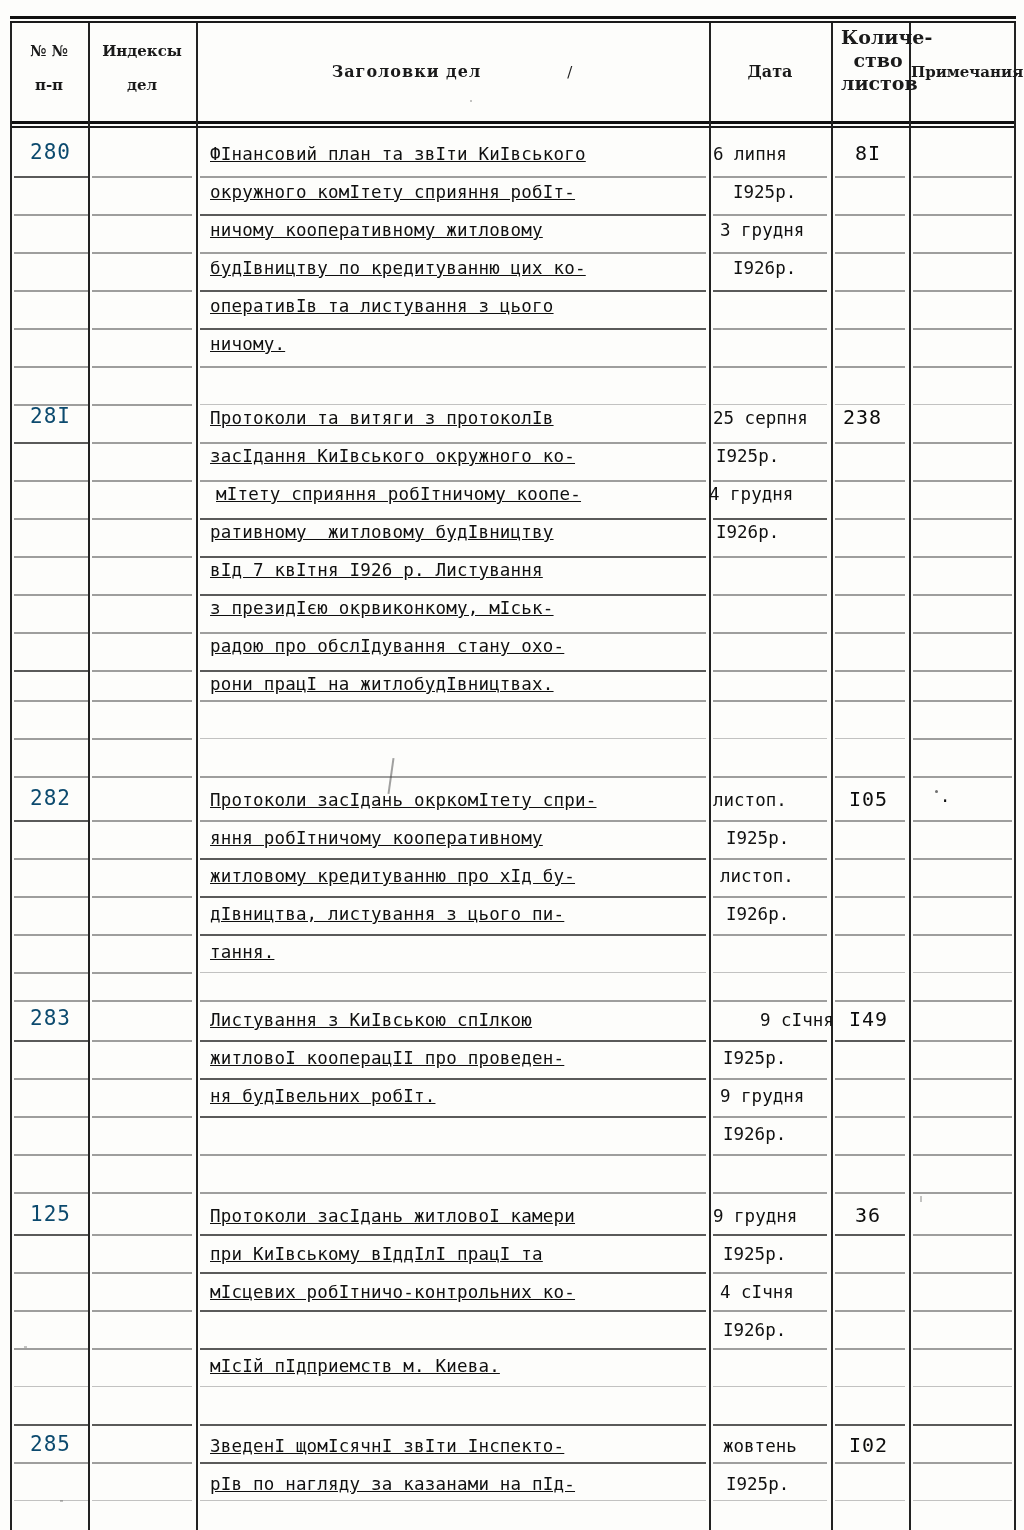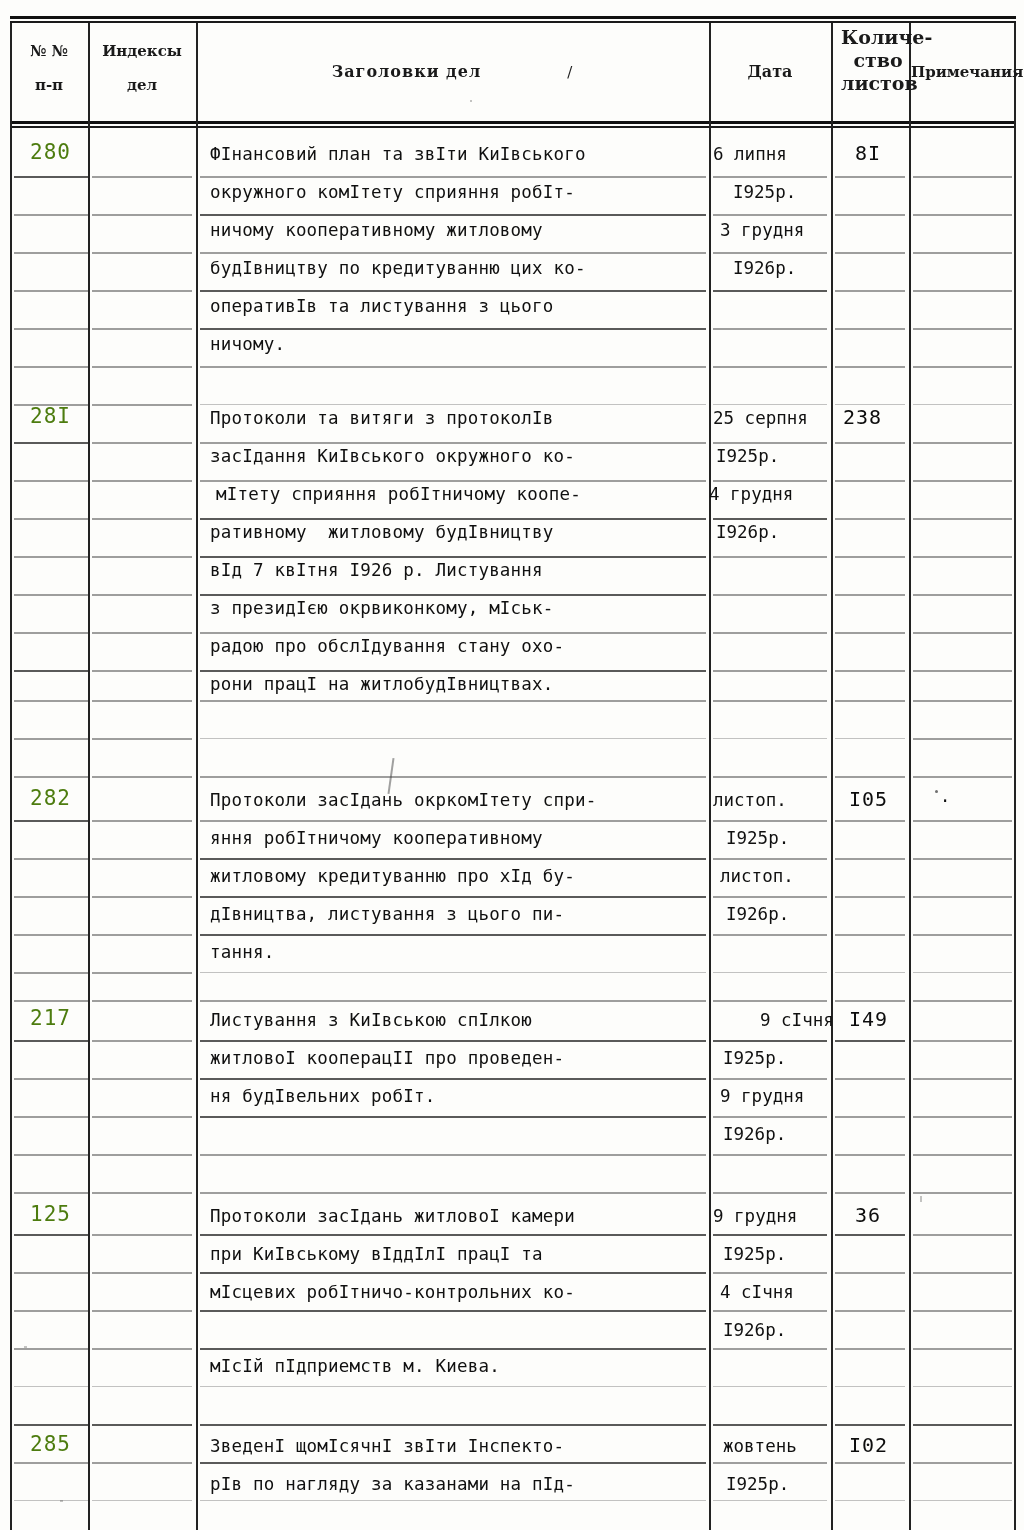--- a/index.html
+++ b/index.html
@@ -43,22 +43,22 @@
 
   
   .grid{position:absolute;left:0;top:0;width:1024px;height:1530px;}
   .hr{position:absolute;height:2px;background:#2b2b2b;opacity:.78;}
   .hr.f{opacity:.45;height:1.6px;}
   .hr.g{opacity:.28;height:1.4px;}
 
   
   .t{position:absolute;font-family:"DejaVu Sans Mono","Liberation Mono",monospace;
      font-size:17.5px;color:#101010;white-space:pre;letter-spacing:.2px;}
-  .num{position:absolute;font-size:21px;letter-spacing:1px;color:#4d7c0f;}
-  .body{left:210px;}
+  .num{position:absolute;font-size:21px;letter-spacing:1px;color:#0c4a6e;}
+  .body{left:210px;text-decoration:underline;}
   .date{position:absolute;font-size:17.5px;white-space:pre;color:#101010;}
   .cnt{position:absolute;font-size:20px;color:#0d0d0d;letter-spacing:1px;}
   .dot{position:absolute;width:3px;height:3px;background:#333;border-radius:50%;opacity:.7;}
   .speck{position:absolute;background:#555;opacity:.35;}
   .stray{position:absolute;width:1.5px;background:#444;opacity:.5;transform:rotate(8deg);}
 </style>
 </head>
 <body>
 
 <div class="sheet">
@@ -399,21 +399,21 @@
     <div class="t body" style="top:942px;">тання.</div>
     <div class="date" style="left:713px;top:790px;">листоп.</div>
     <div class="date" style="left:726px;top:828px;">I925р.</div>
     <div class="date" style="left:720px;top:866px;">листоп.</div>
     <div class="date" style="left:726px;top:904px;">I926р.</div>
     <div class="cnt" style="left:849px;top:787px;">I05</div>
     <div class="t" style="left:940px;top:786px;font-size:17px;">.</div>
   </div>
 
   <div>
-    <div class="num" style="left:30px;top:1006px;">217</div>
+    <div class="num" style="left:30px;top:1006px;">283</div>
     <div class="t body" style="top:1010px;">Листування з КиІвською спІлкою</div>
     <div class="t body" style="top:1048px;">житловоІ кооперацІІ про проведен-</div>
     <div class="t body" style="top:1086px;">ня будІвельних робІт.</div>
     <div class="date" style="left:760px;top:1010px;">9 сІчня</div>
     <div class="date" style="left:723px;top:1048px;">I925р.</div>
     <div class="date" style="left:720px;top:1086px;">9 грудня</div>
     <div class="date" style="left:723px;top:1124px;">I926р.</div>
     <div class="cnt" style="left:849px;top:1007px;">I49</div>
   </div>
 

